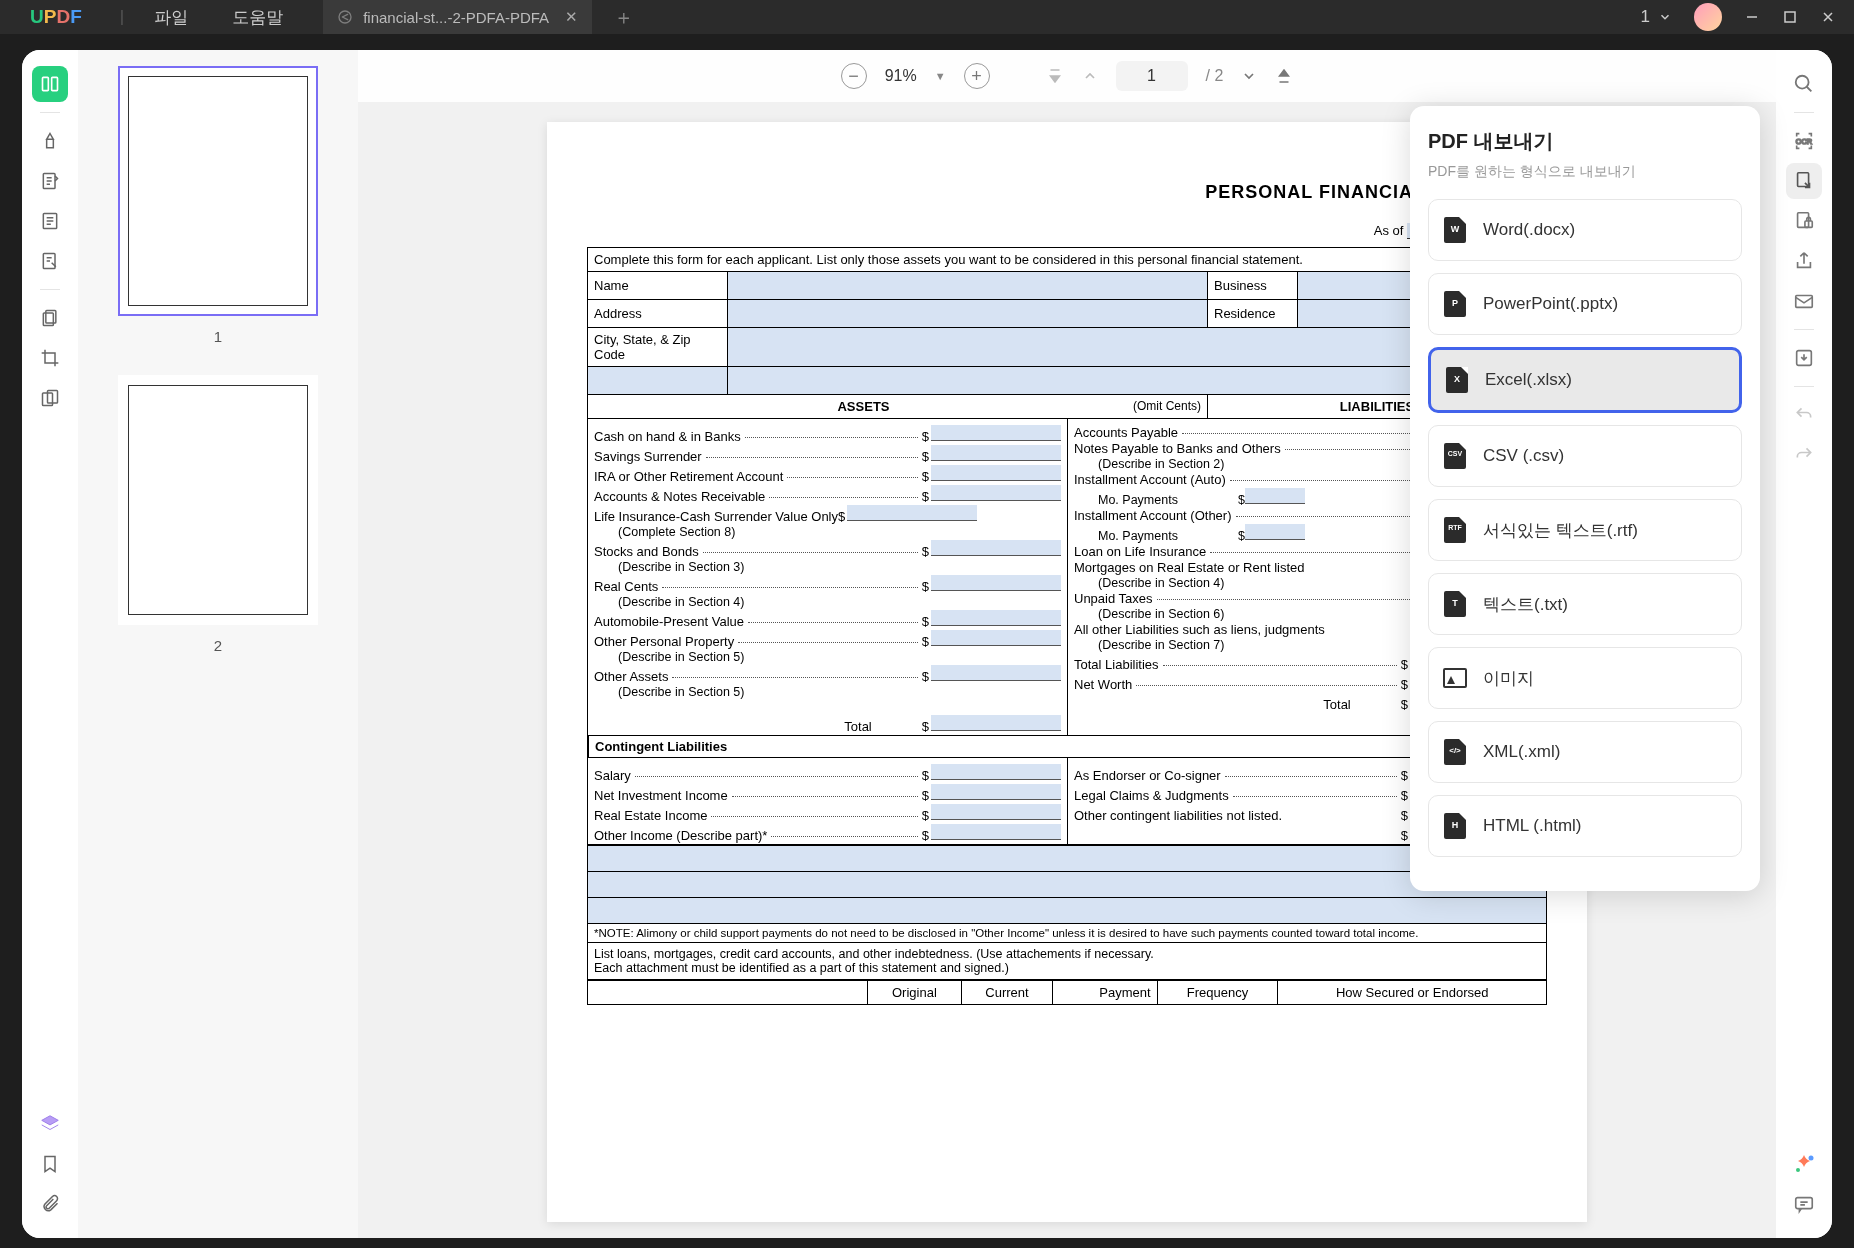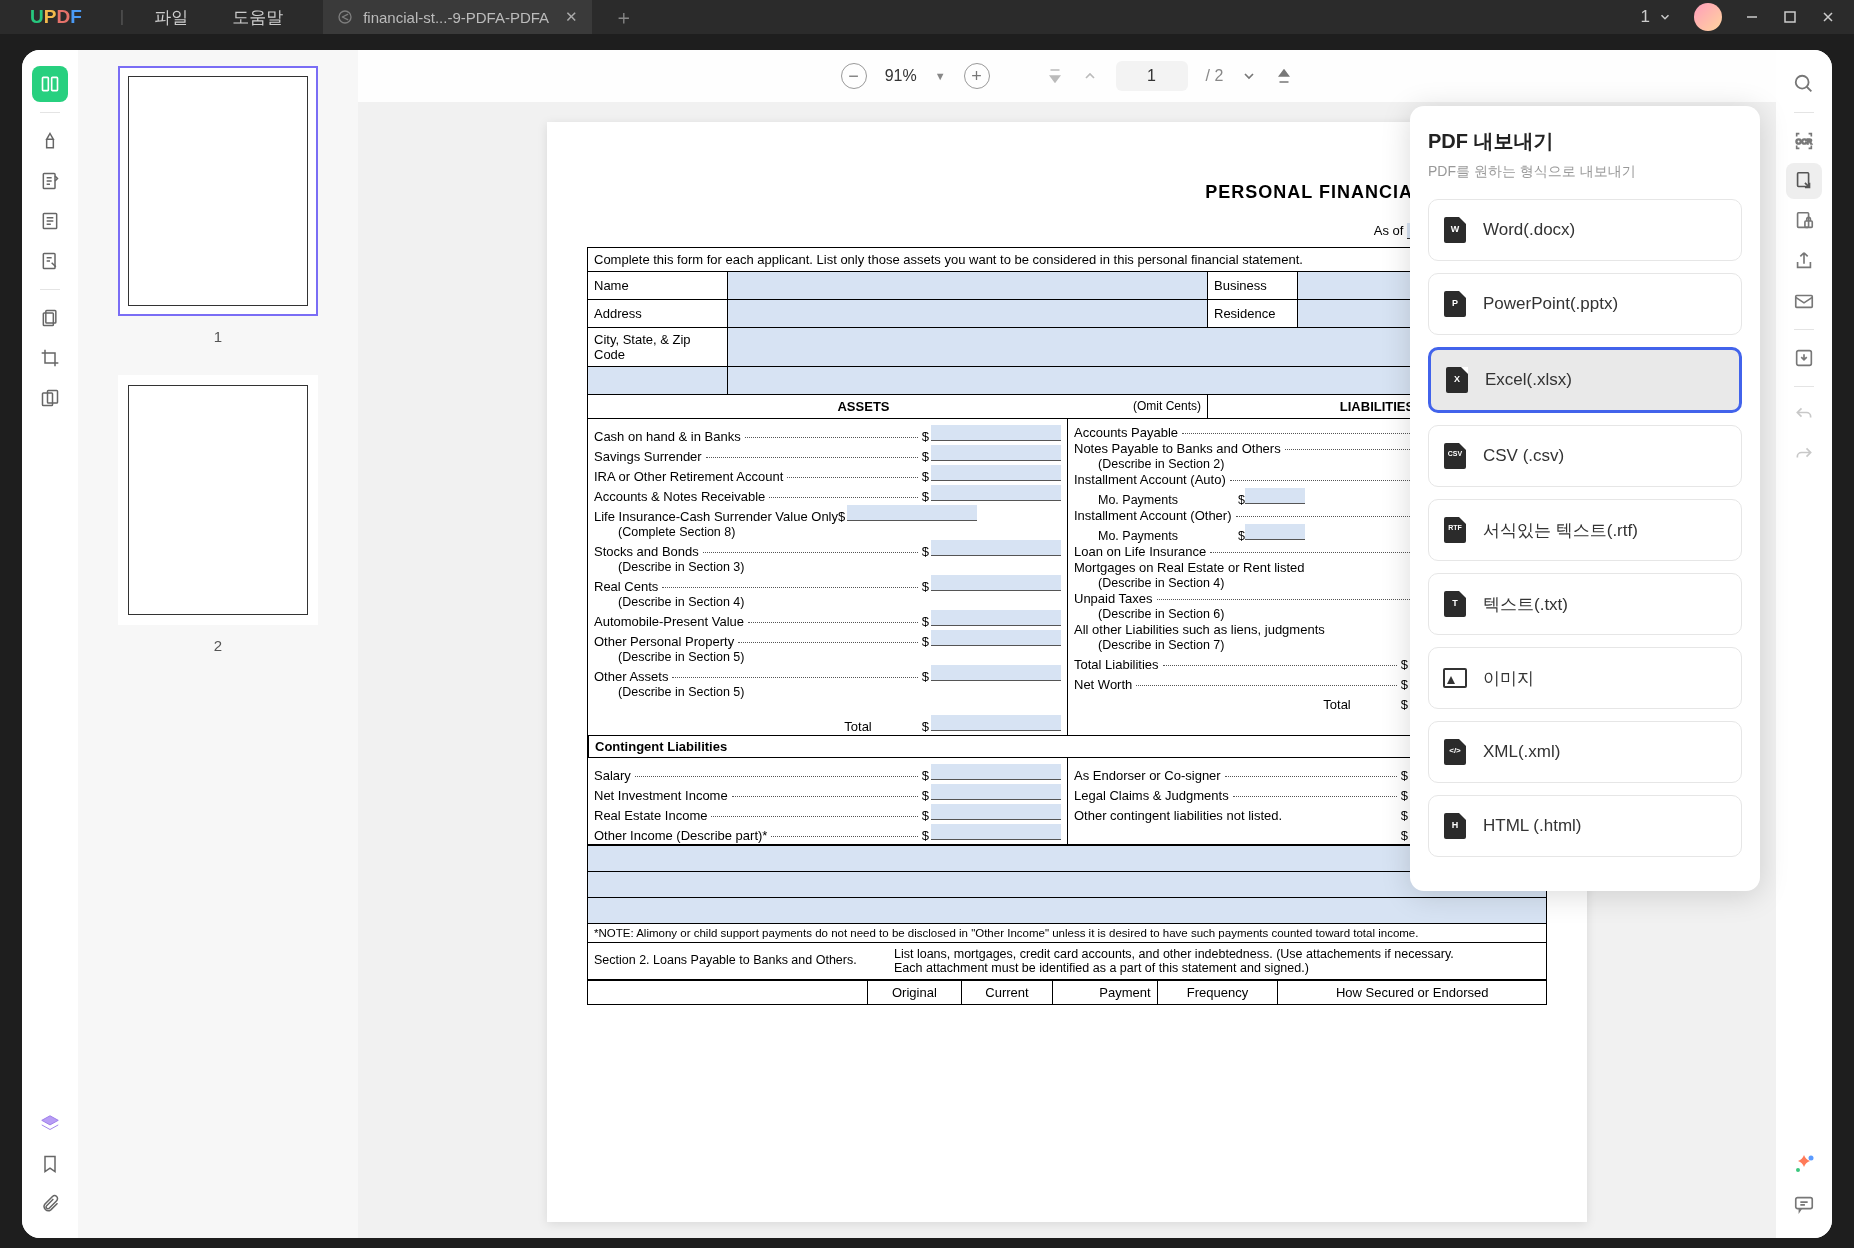--- a/index.html
+++ b/index.html
@@ -105,21 +105,21 @@
 <div class="titlebar">
   <div class="logo"><span class="u">U</span><span class="p">P</span><span class="d">D</span><span class="f">F</span></div>
   <span class="menu-sep">|</span>
   <span class="menu-item">파일</span>
   <span class="menu-item">도움말</span>
   <div class="tab">
     <svg class="tab-icon" viewBox="0 0 24 24" fill="none" stroke="#aaa" stroke-width="2">
         <circle cx="12" cy="12" r="9"></circle>
         <path d="M8 12l8-4M8 12l8 4" stroke-linecap="round"></path>
       </svg>
-    <span>financial-st...-9-PDFA-PDFA</span>
+    <span>financial-st...-2-PDFA-PDFA</span>
     <span class="tab-close">✕</span>
   </div>
   <span class="new-tab">＋</span>
   <div class="title-right">
     <div class="pagecount">
       <span>1</span>
       <svg width="14" height="14" viewBox="0 0 24 24" fill="none" stroke="#ccc" stroke-width="2.5">
           <path d="M6 9l6 6 6-6"></path>
         </svg>
     </div>
@@ -511,21 +511,20 @@
         <tr class="desc-row">
               <td class="inval"></td>
             </tr>
         <tr class="desc-row">
               <td class="inval"></td>
             </tr>
       </tbody>
         </table>
       <div class="note-row">*NOTE: Alimony or child support payments do not need to be disclosed in "Other Income" unless it is desired to have such payments counted toward total income.</div>
       <div class="sec2-row">
-        <div class="sec2-l">Section 2. Loans Payable to Banks and Others.</div>
         <div class="sec2-r">
             <div>List loans, mortgages, credit card accounts, and other indebtedness. (Use attachements if necessary.</div>
             <div>Each attachment must be identified as a part of this statement and signed.)</div>
           </div>
       </div>
       <table class="pfs-table" style="border-top:none;font-size:12px">
         <tbody>
             <tr>
               <td style="width:280px"></td>
               <td style="text-align:center">Original</td>

